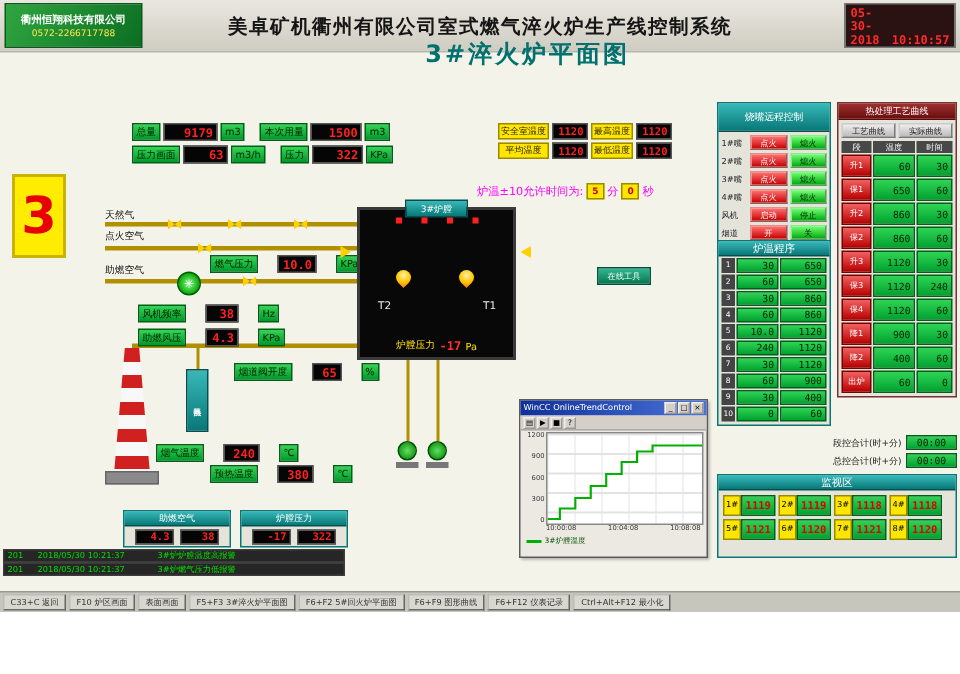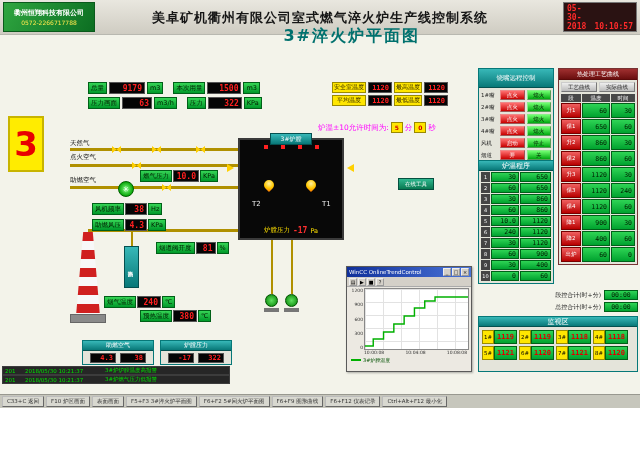--- a/index.html
+++ b/index.html
@@ -11,21 +11,21 @@
 .header{left:0;top:0;width:640px;height:34px;background:linear-gradient(#e9e7df,#cfccc2)}
 .logo{left:3px;top:2px;width:92px;height:30px;background:linear-gradient(120deg,#2fa640,#0c6e22);border:1px solid #0a5a1c;display:flex;flex-direction:column;align-items:center;justify-content:center;gap:1px}
 .logo-l1{color:#fff;font-size:7px;font-weight:bold;white-space:nowrap}
 .logo-l2{color:#ffe84d;font-size:6px;white-space:nowrap}
 .title{left:100px;top:9px;width:440px;text-align:center;font-size:13px;font-weight:bold;color:#151515;letter-spacing:1px;white-space:nowrap}
 .clock{right:3px;top:2px;width:74px;height:30px;background:#2a1212;border:1px solid #777;display:flex;align-items:flex-end;justify-content:center;padding:0 3px;gap:1px}
 .clock div{color:#ff2a2a;font-size:8px;font-weight:bold;font-family:"DejaVu Sans Mono","Liberation Mono",monospace}
 .banner{left:60px;top:26px;width:360px;text-align:right;color:#00716e;font-size:16px;font-weight:bold;letter-spacing:2px}
 .big3{left:8px;top:116px;width:36px;height:56px;background:#ffec00;border:2px solid #c8b400;display:flex;align-items:center;justify-content:center;color:#e80000;font-size:34px;font-weight:bold}
 .row{display:flex;align-items:center;gap:2px}
-.pair{display:flex;align-items:flex-end;gap:1px}
+.pair{display:flex;align-items:flex-end;gap:13px}
 .lbl{background:linear-gradient(#35d455,#00992a);border:1px solid #006018;color:#002000;font-size:6.5px;height:12px;display:flex;align-items:center;justify-content:center;padding:0 2px;white-space:nowrap}
 .val{background:#050505;border:1px solid #555;color:#ff2020;font-size:8px;font-weight:bold;font-family:"DejaVu Sans Mono","Liberation Mono",monospace;height:12px;display:flex;align-items:center;justify-content:flex-end;padding:0 2px;white-space:nowrap}
 .val11{height:11px;font-size:7px}
 .ylbl{background:#ffe600;border:1px solid #9a8a00;color:#241a00;font-size:6px;height:11px;display:flex;align-items:center;justify-content:center;padding:0 1px;white-space:nowrap}
 .pipe{position:absolute;background:#b09000}
 .valve{position:absolute;width:9px;height:7px;background:#ffd000;clip-path:polygon(0 0,50% 50%,100% 0,100% 100%,50% 50%,0 100%)}
 .fan{position:absolute;width:16px;height:16px;border-radius:50%;background:radial-gradient(circle,#86ff86 0%,#00a000 75%);border:1px solid #006000;color:#fff;font-size:8px;display:flex;align-items:center;justify-content:center}
 .pump{width:13px;height:13px;border-radius:50%;background:radial-gradient(circle,#60e060,#008000);border:1px solid #005000}
 .pumpbase{width:15px;height:4px;background:#777;margin-top:1px}
 .flame{position:absolute;width:10px;height:10px;background:radial-gradient(circle at 60% 60%,#fff0a0,#ffc800 55%,#ff7000);border-radius:0 50% 50% 50%;transform:rotate(-135deg)}
@@ -159,21 +159,21 @@
     <div class="val" style="width:22px">38</div>
     <div class="lbl">Hz</div>
   </div>
   <div class="abs pair" style="left:92px;top:219px">
     <div class="lbl">助燃风压</div>
     <div class="val" style="width:22px">4.3</div>
     <div class="lbl">KPa</div>
   </div>
   <div class="abs pair" style="left:156px;top:242px">
     <div class="lbl">烟道阀开度</div>
-    <div class="val" style="width:20px">81</div>
+    <div class="val" style="width:20px">65</div>
     <div class="lbl">%</div>
   </div>
   <div class="abs pair" style="left:104px;top:296px">
     <div class="lbl">烟气温度</div>
     <div class="val" style="width:24px">240</div>
     <div class="lbl">℃</div>
   </div>
   <div class="abs pair" style="left:140px;top:310px">
     <div class="lbl">预热温度</div>
     <div class="val" style="width:24px">380</div>

